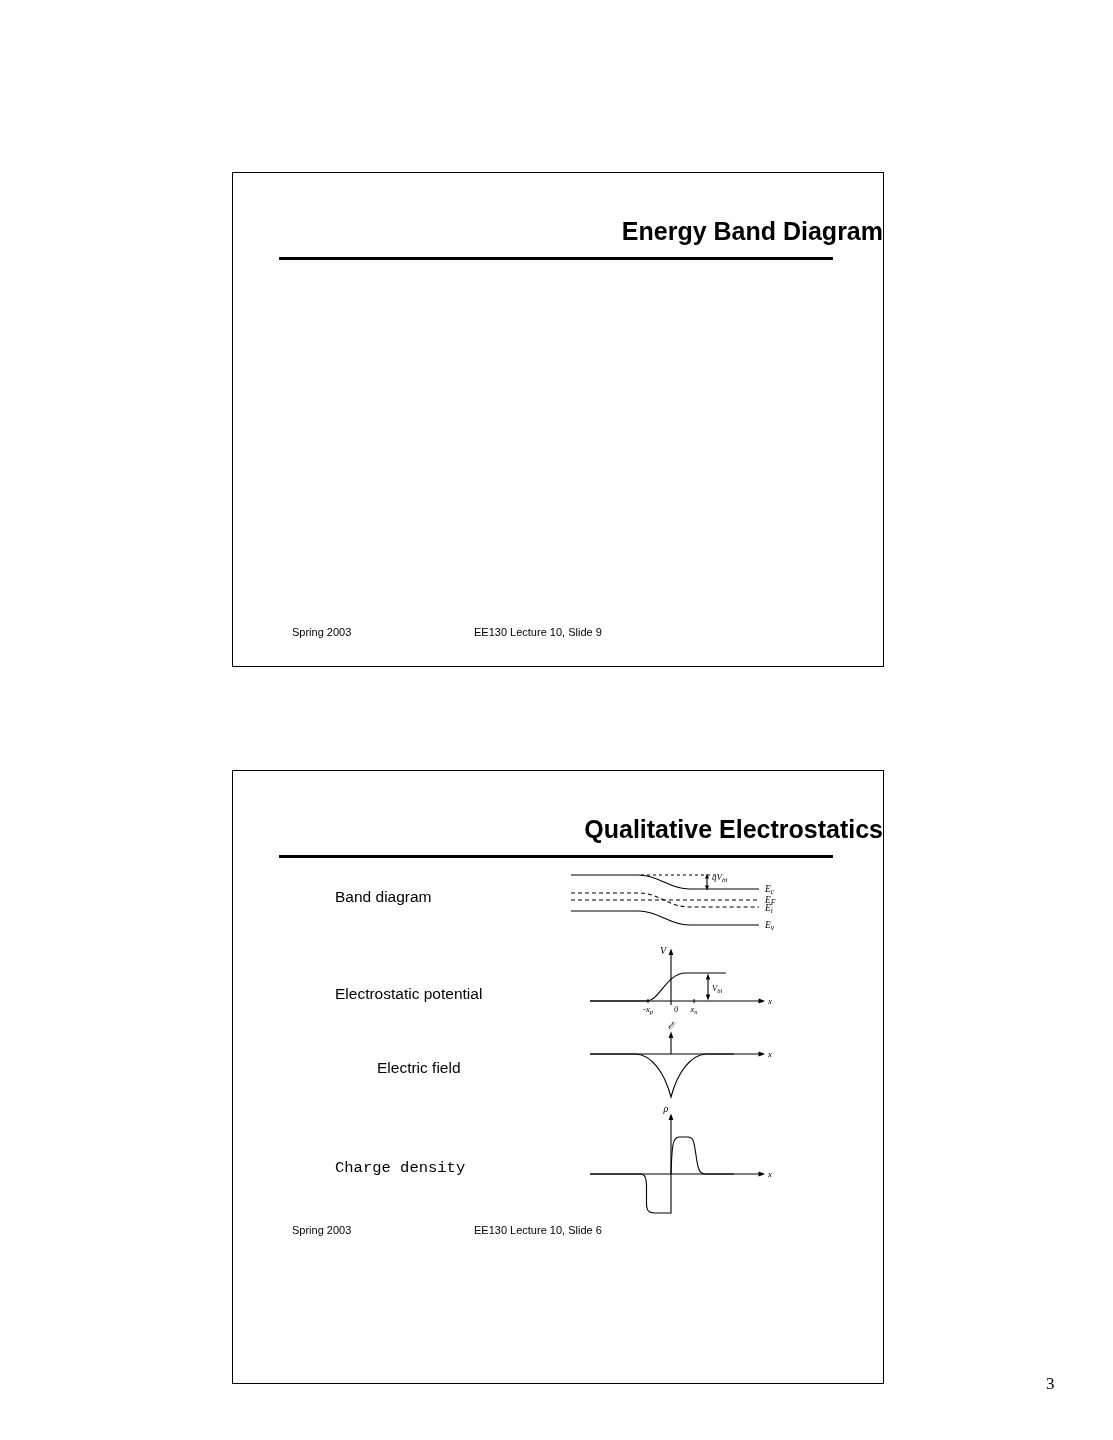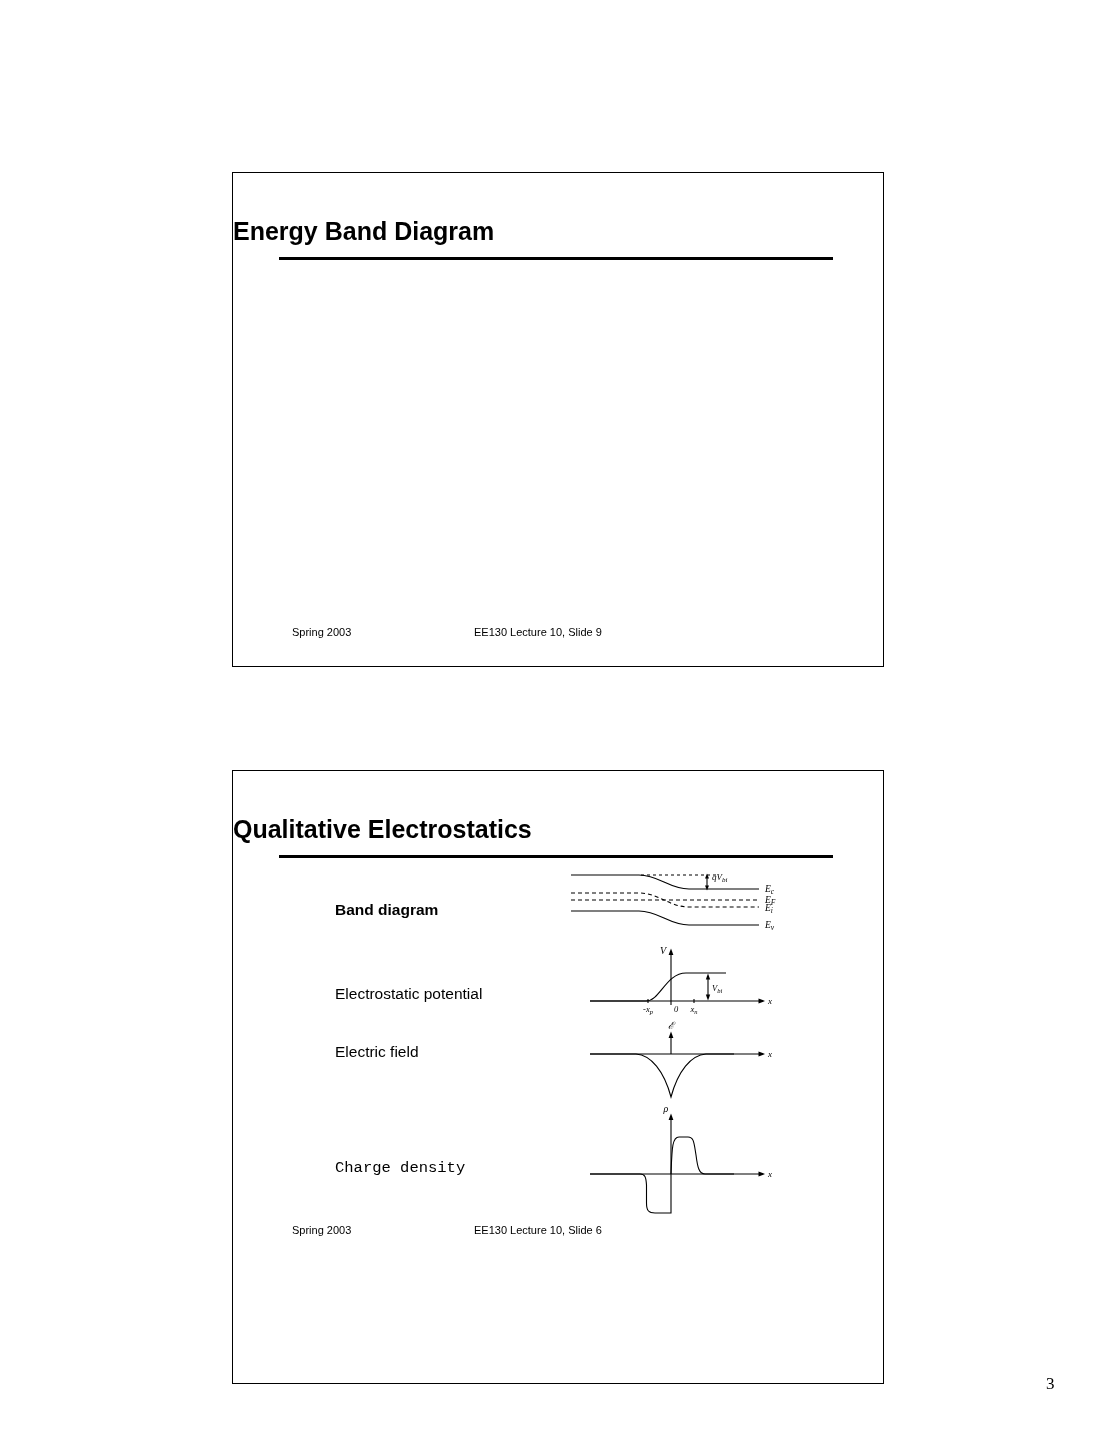--- a/index.html
+++ b/index.html
@@ -4,32 +4,32 @@
 <style>
   html,body { margin:0; padding:0; background:#fff; }
   body { width:1113px; height:1440px; font-family:"Liberation Sans", sans-serif; color:#000; }
   .page { position:relative; width:1113px; height:1440px; background:#fff; overflow:hidden; }
 
   .slide { position:absolute; left:232px; width:652px; background:#fff;
            border:1.5px solid #000; box-sizing:border-box; }
   .slide1 { top:172px; height:495px; }
   .slide2 { top:770px; height:614px; }
 
-  .slide-title { position:absolute; top:44px; left:0; right:0; margin:0; text-align:left;
+  .slide-title { position:absolute; top:44px; left:0; right:0; margin:0; text-align:right;
                  font-size:25px; font-weight:bold; font-family:"Liberation Sans",sans-serif; }
   .title-underline { position:absolute; left:46px; top:84px; width:554px; height:3px; background:#000; }
 
   .footer { position:absolute; top:453px; font-size:11px; white-space:nowrap; }
   .footer-left { left:59px; }
   .footer-center { left:241px; }
 
   .row-label { position:absolute; left:102px; font-size:15.5px; white-space:nowrap; }
-  .row-band      { top:130px;font-weight:bold; }
+  .row-band      { top:117px; }
   .row-potential { top:214px;text-align:right; }
-  .row-field     { top:272px; }
+  .row-field     { top:288px;margin-left:42px; }
   .row-charge    { top:388px;font-family:Liberation Mono, monospace; }
 
   .fig { position:absolute; }
   .fig-band      { left:336px; top:90px;  }
   .fig-potential { left:353px; top:172px; }
   .fig-field     { left:353px; top:246px; }
   .fig-charge    { left:353px; top:330px; }
 
   .fig path, .fig line { stroke:#000; fill:none; stroke-width:1.1; }
   .fig polygon { fill:#000; stroke:none; }

